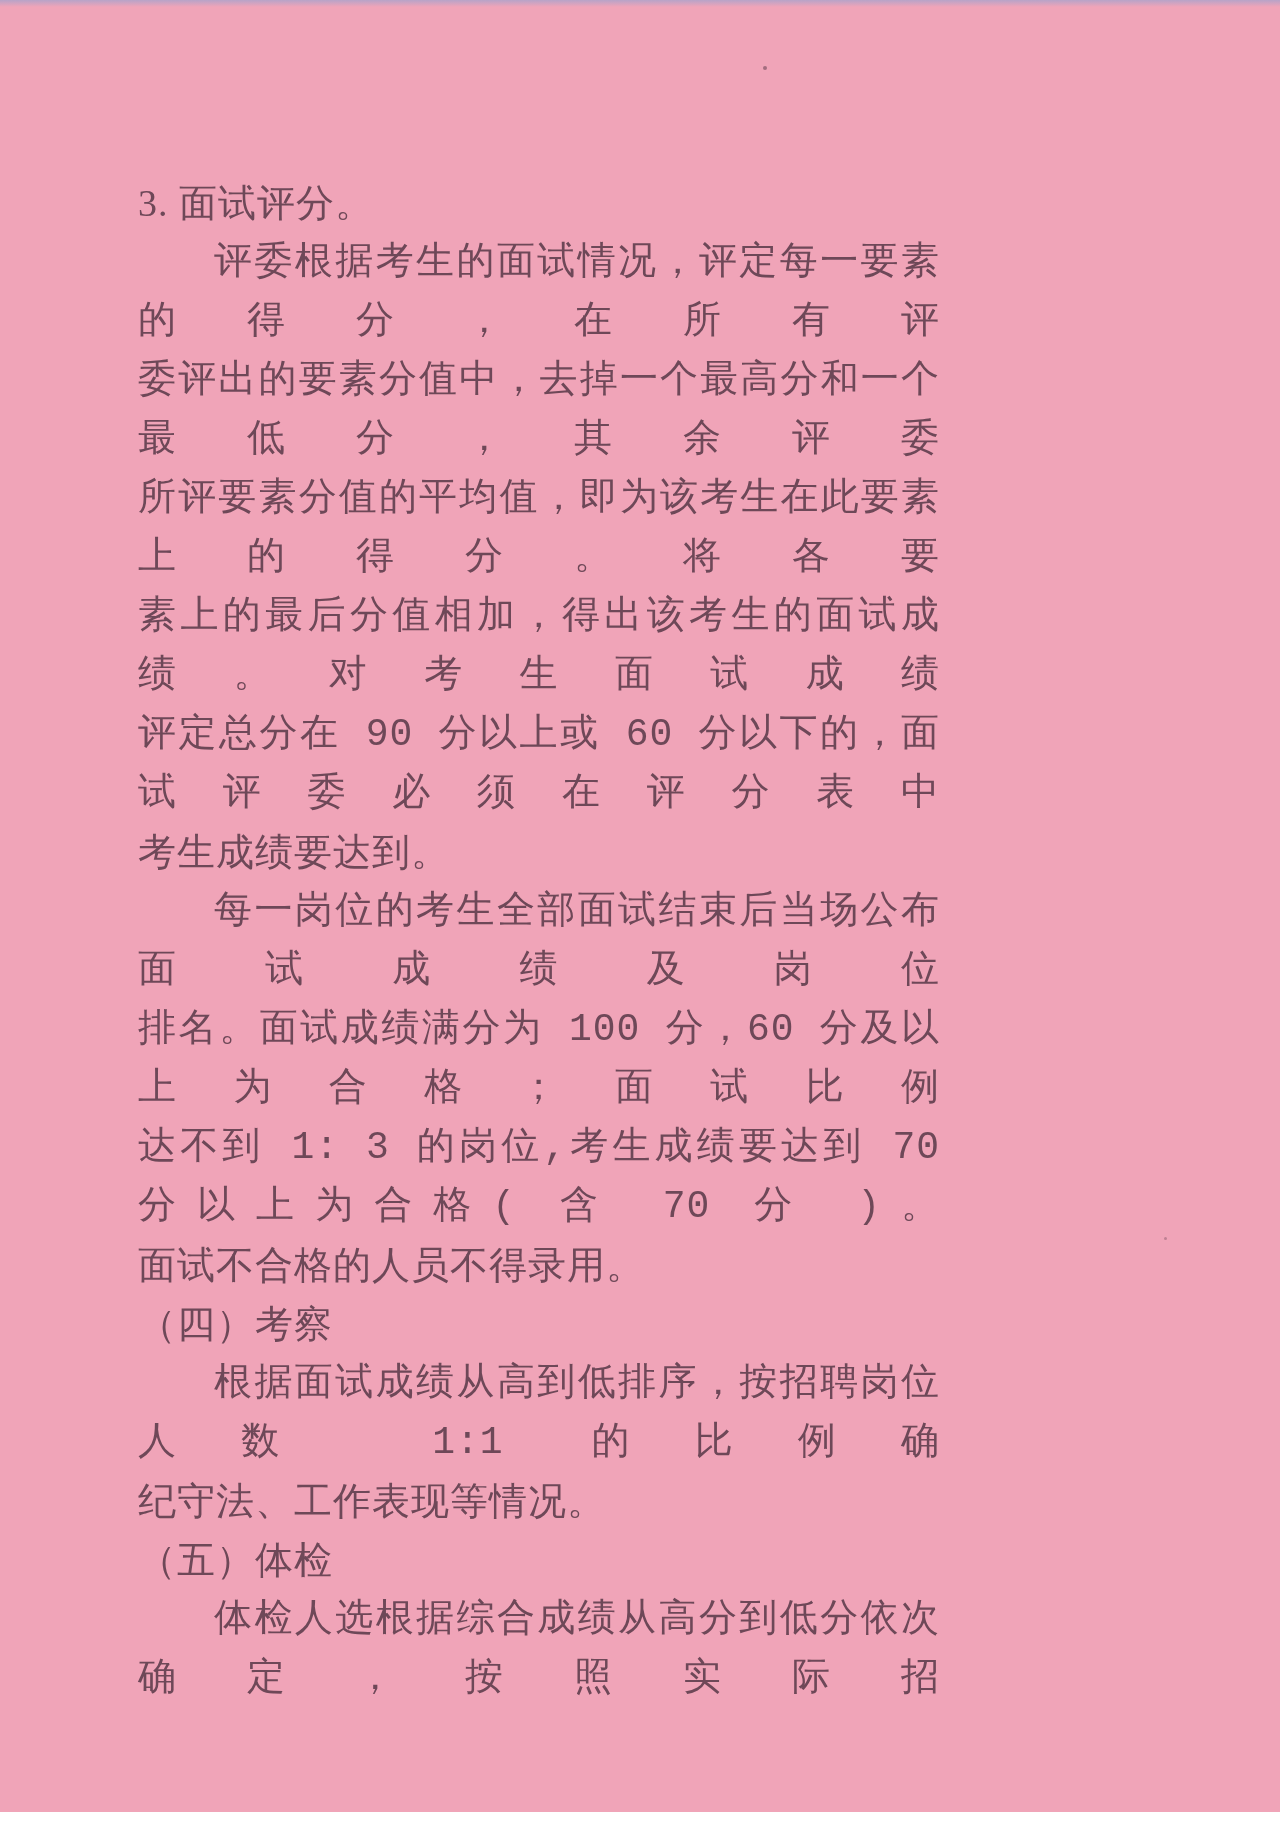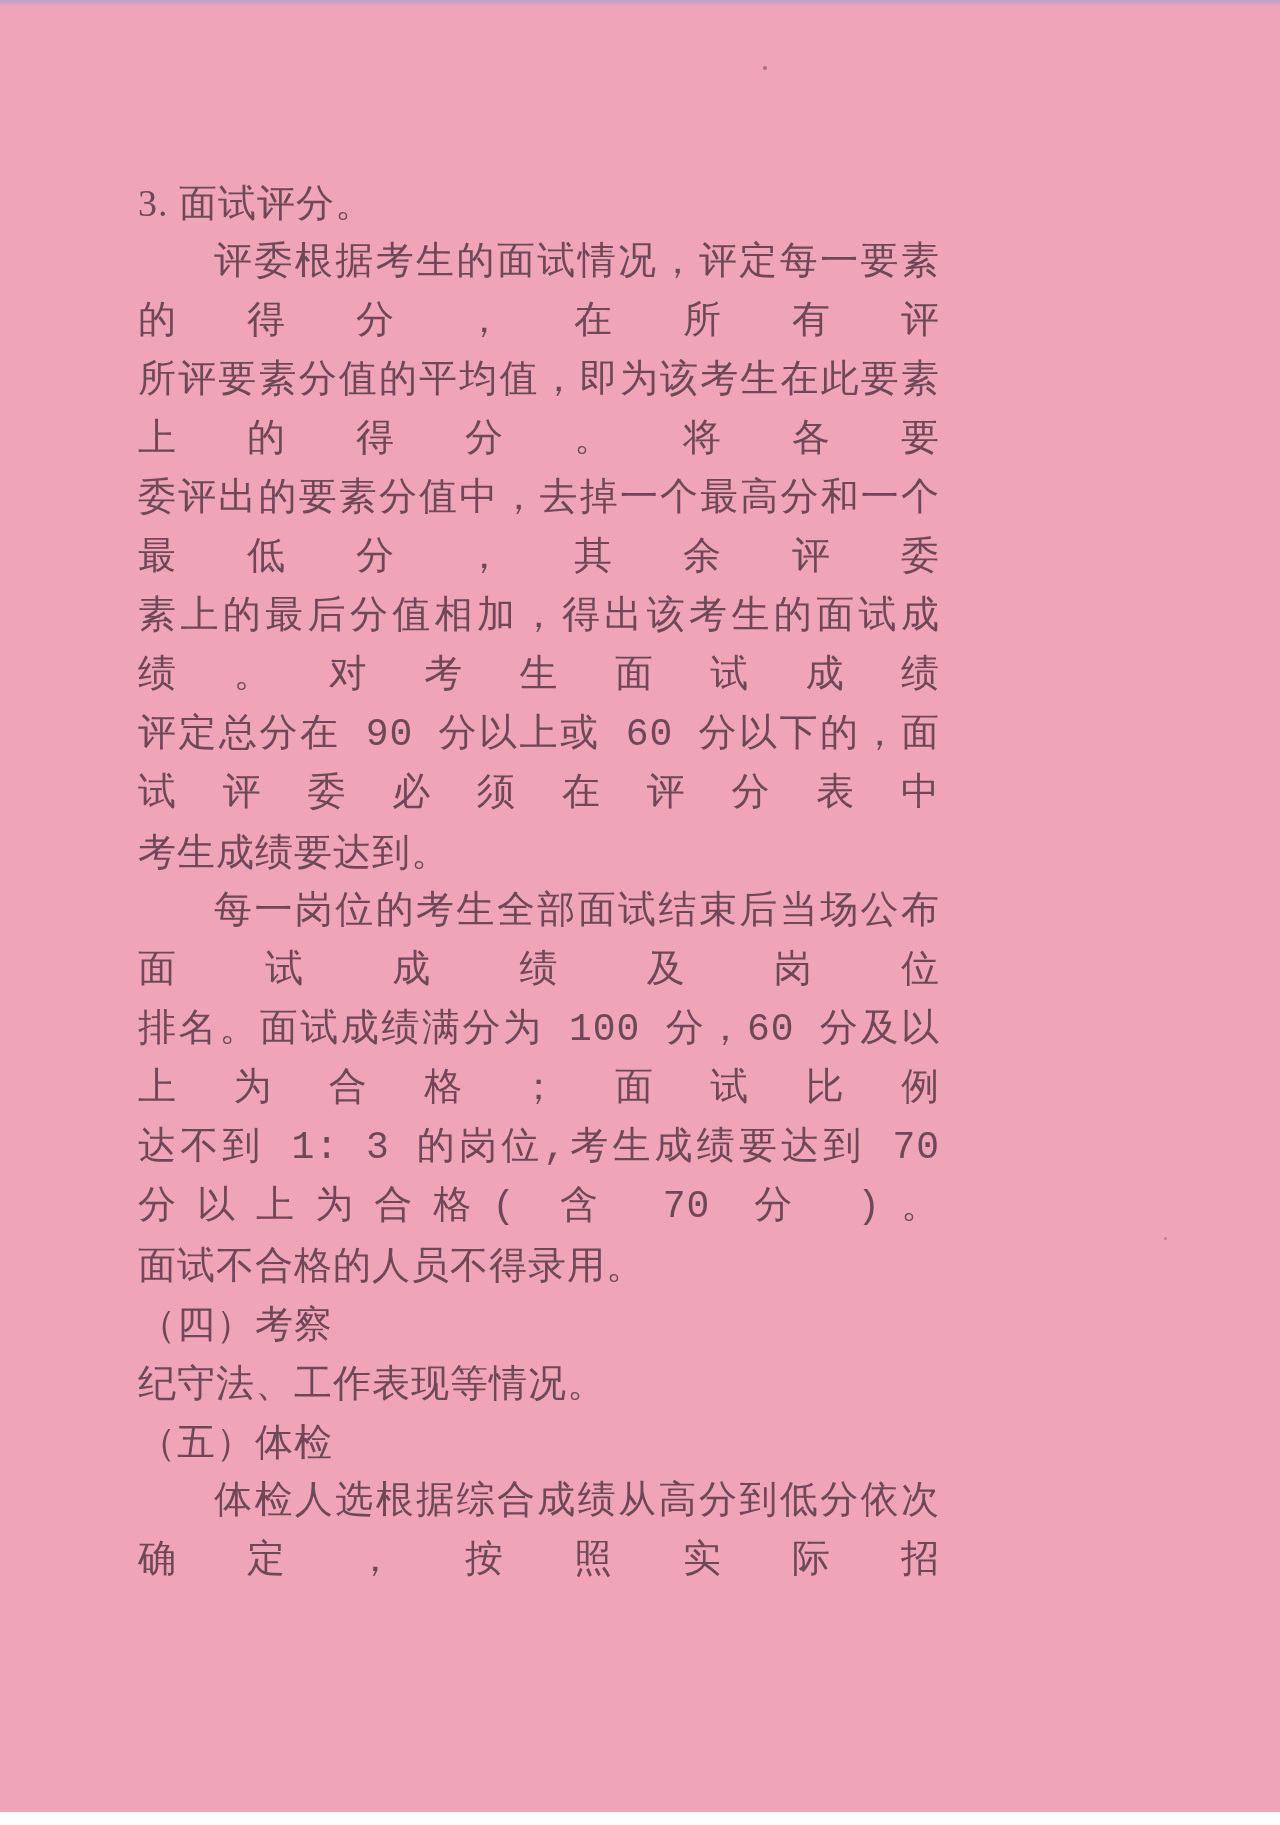--- a/index.html
+++ b/index.html
@@ -58,30 +58,31 @@
   .speck-2 { left: 1164px; top: 1237px; width: 3px; height: 3px; background: rgba(100,64,80,0.35); }
 </style>
 </head>
 <body style="--paper: #f0a4b8; --ink: #6e4858; --edge-top: #b7a3c8; --edge-bottom: #ffffff;">
 
 <div class="scan-edge-top"></div>
 
 <main class="text-block">
     <div class="line">3. 面试评分。</div>
     <div class="line indent j">评委根据考生的面试情况，评定每一要素的得分，在所有评</div>
+    <div class="line j">委评出的要素分值中，去掉一个最高分和一个最低分，其余评委</div>
     <div class="line j">所评要素分值的平均值，即为该考生在此要素上的得分。将各要</div>
-    <div class="line j">委评出的要素分值中，去掉一个最高分和一个最低分，其余评委</div>
     <div class="line j">素上的最后分值相加，得出该考生的面试成绩。对考生面试成绩</div>
     <div class="line j">评定总分在 90 分以上或 60 分以下的，面试评委必须在评分表中</div>
     <div class="line">考生成绩要达到。</div>
     <div class="line indent j">每一岗位的考生全部面试结束后当场公布面试成绩及岗位</div>
     <div class="line j">排名。面试成绩满分为 100 分，60 分及以上为合格；面试比例</div>
     <div class="line j">达不到 1: 3 的岗位,考生成绩要达到 70 分以上为合格( 含 70 分 )。</div>
     <div class="line">面试不合格的人员不得录用。</div>
     <div class="line">（四）考察</div>
+    <div class="line indent j">根据面试成绩从高到低排序，按招聘岗位人数 1:1 的比例确</div>
     <div class="line">纪守法、工作表现等情况。</div>
     <div class="line">（五）体检</div>
     <div class="line indent j">体检人选根据综合成绩从高分到低分依次确定，按照实际招</div>
   </main>
 
 <span class="scan-speck speck-1"></span>
 <span class="scan-speck speck-2"></span>
 
 <div class="scan-edge-bottom"></div>
 

